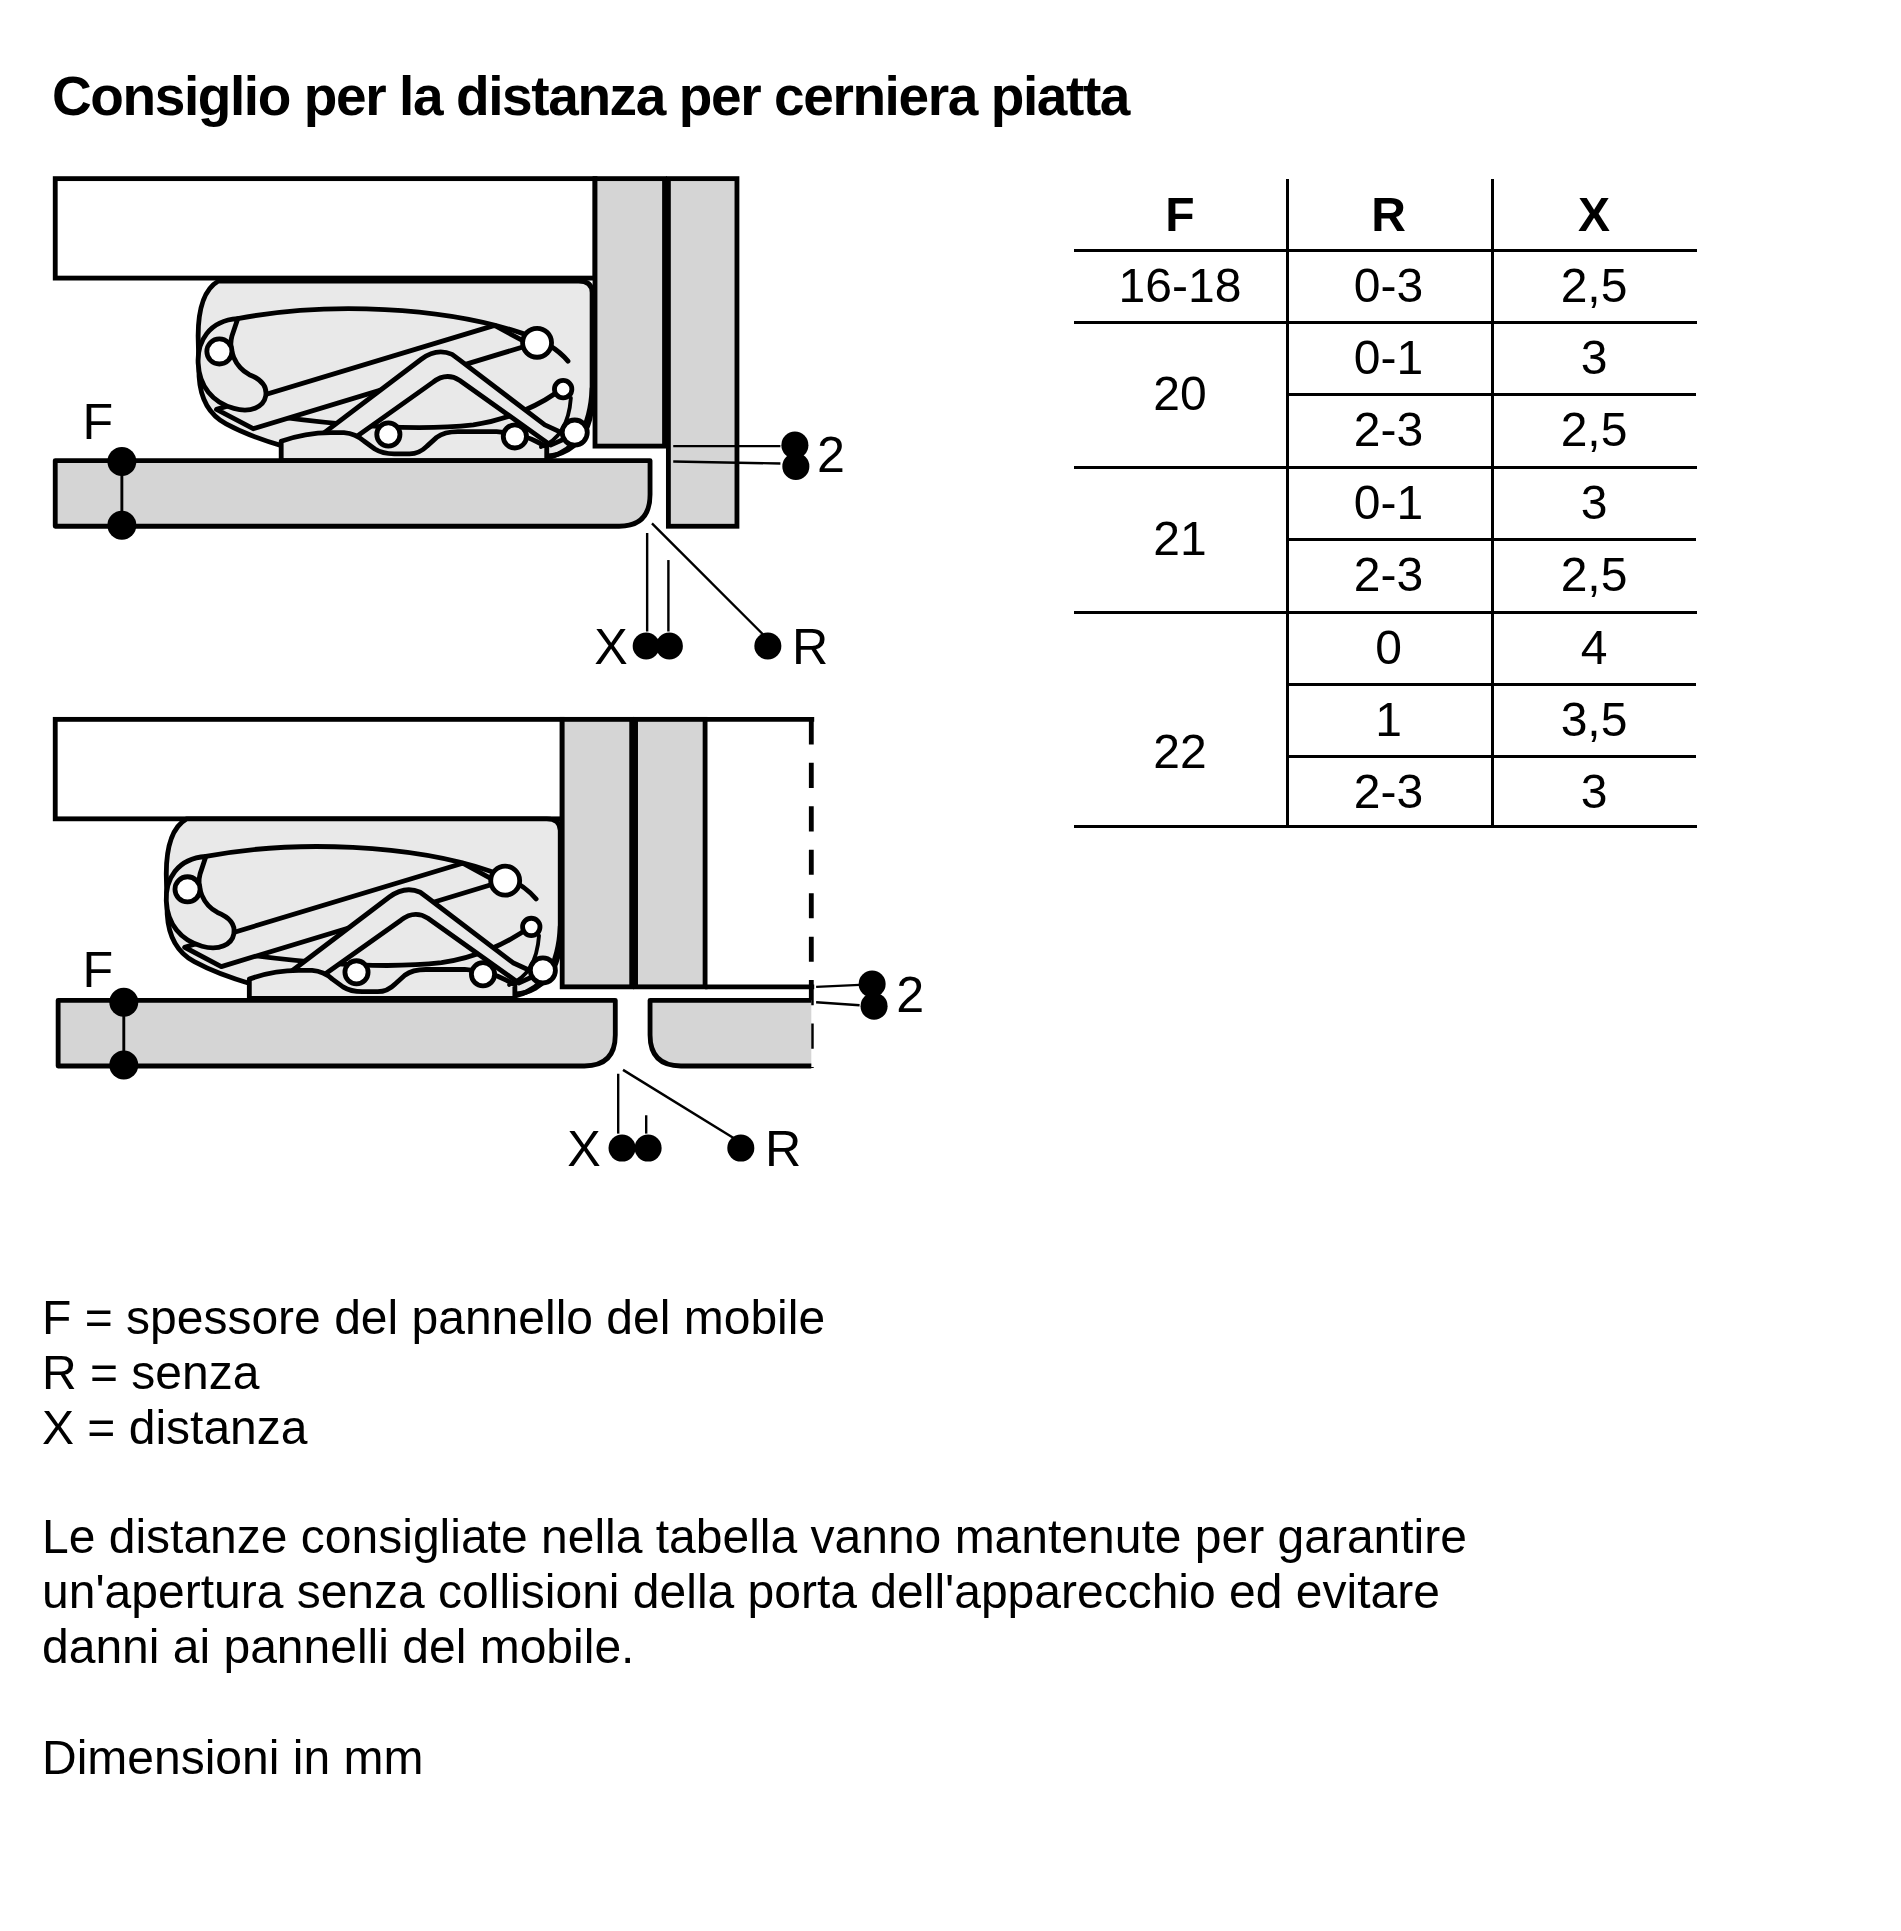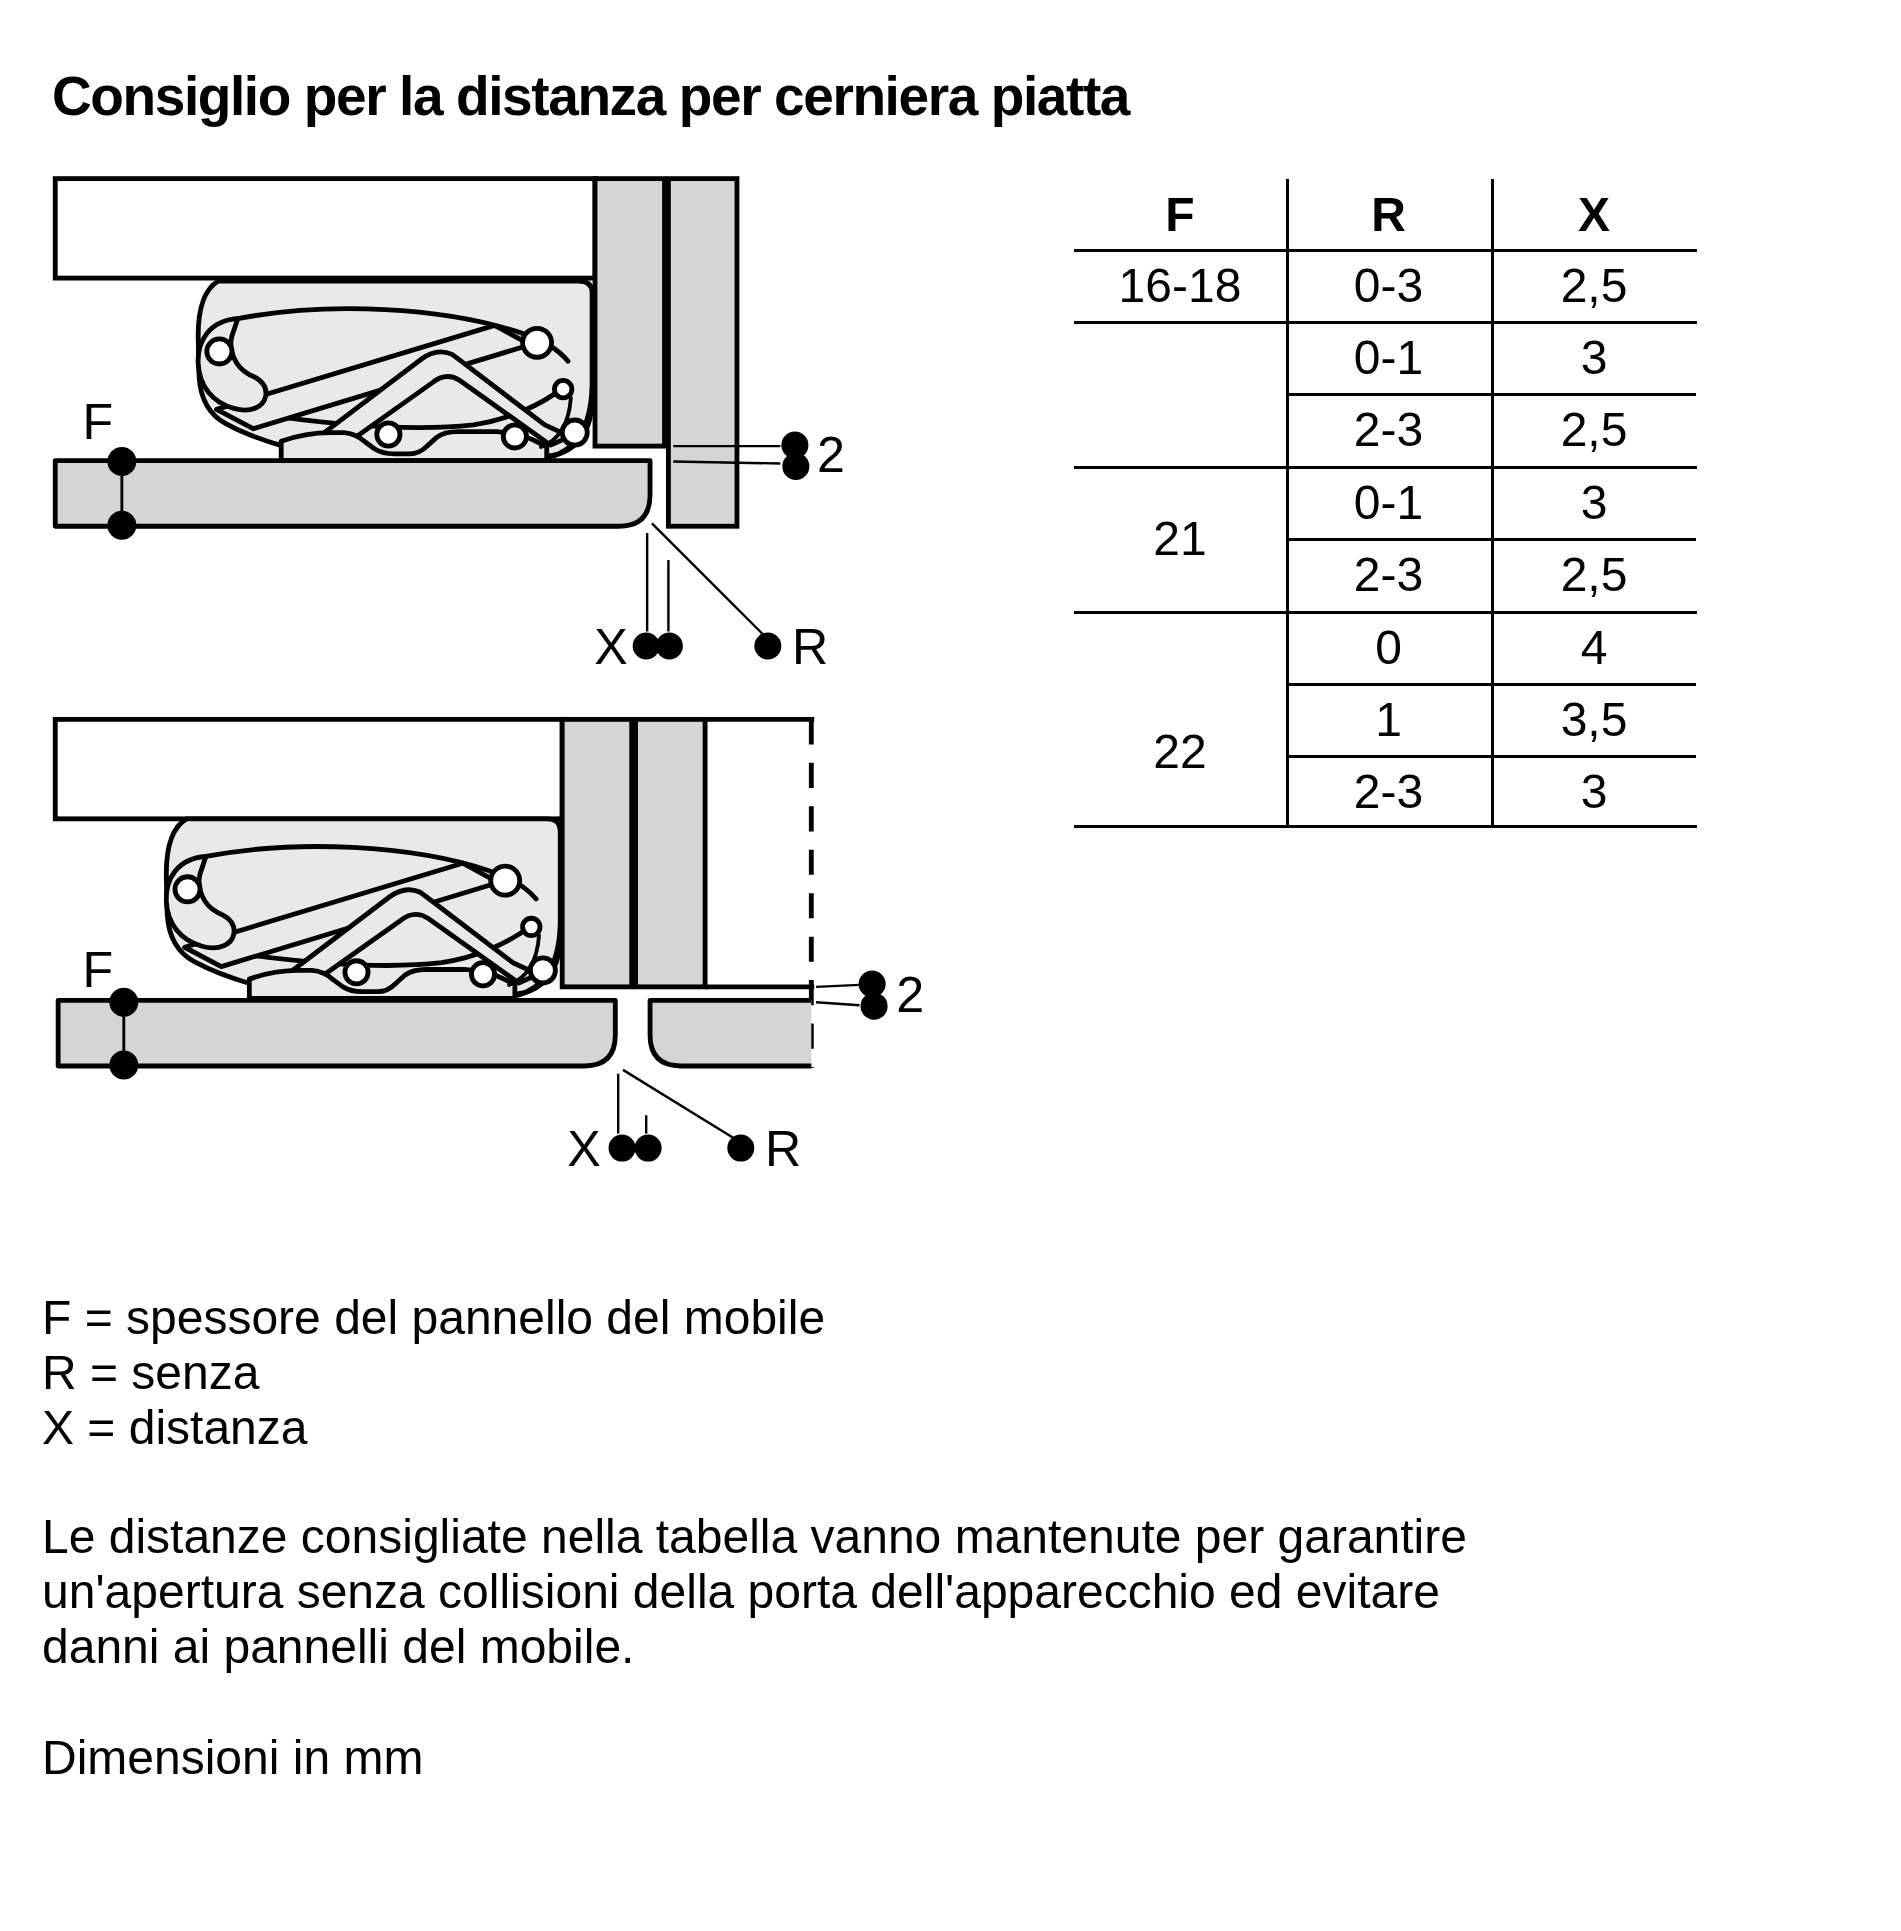--- a/index.html
+++ b/index.html
@@ -160,20 +160,21 @@
     <div class="tline hline" style="left:212px; width:410px; top:214px;"></div>
     <div class="tline hline" style="left:212px; width:410px; top:359px;"></div>
     <div class="tline hline" style="left:212px; width:410px; top:504px;"></div>
     <div class="tline hline" style="left:212px; width:410px; top:576px;"></div>
 
     <div class="tcell thead" style="left:0; top:0; width:212px; height:70px;">F</div>
     <div class="tcell thead" style="left:212px; top:0; width:205px; height:70px;">R</div>
     <div class="tcell thead" style="left:417px; top:0; width:206px; height:70px;">X</div>
 
     <div class="tcell" style="left:0; top:70px;  width:212px; height:72px;">16-18</div>
+    <div class="tcell" style="left:0; top:142px; width:212px; height:145px;">20</div>
     <div class="tcell" style="left:0; top:287px; width:212px; height:145px;">21</div>
     <div class="tcell" style="left:0; top:432px; width:212px; height:281px;">22</div>
 
     <div class="tcell" style="left:212px; top:70px;  width:205px; height:72px;">0-3</div>
     <div class="tcell" style="left:417px; top:70px;  width:206px; height:72px;">2,5</div>
 
     <div class="tcell" style="left:212px; top:142px; width:205px; height:72px;">0-1</div>
     <div class="tcell" style="left:417px; top:142px; width:206px; height:72px;">3</div>
     <div class="tcell" style="left:212px; top:214px; width:205px; height:72px;">2-3</div>
     <div class="tcell" style="left:417px; top:214px; width:206px; height:72px;">2,5</div>

